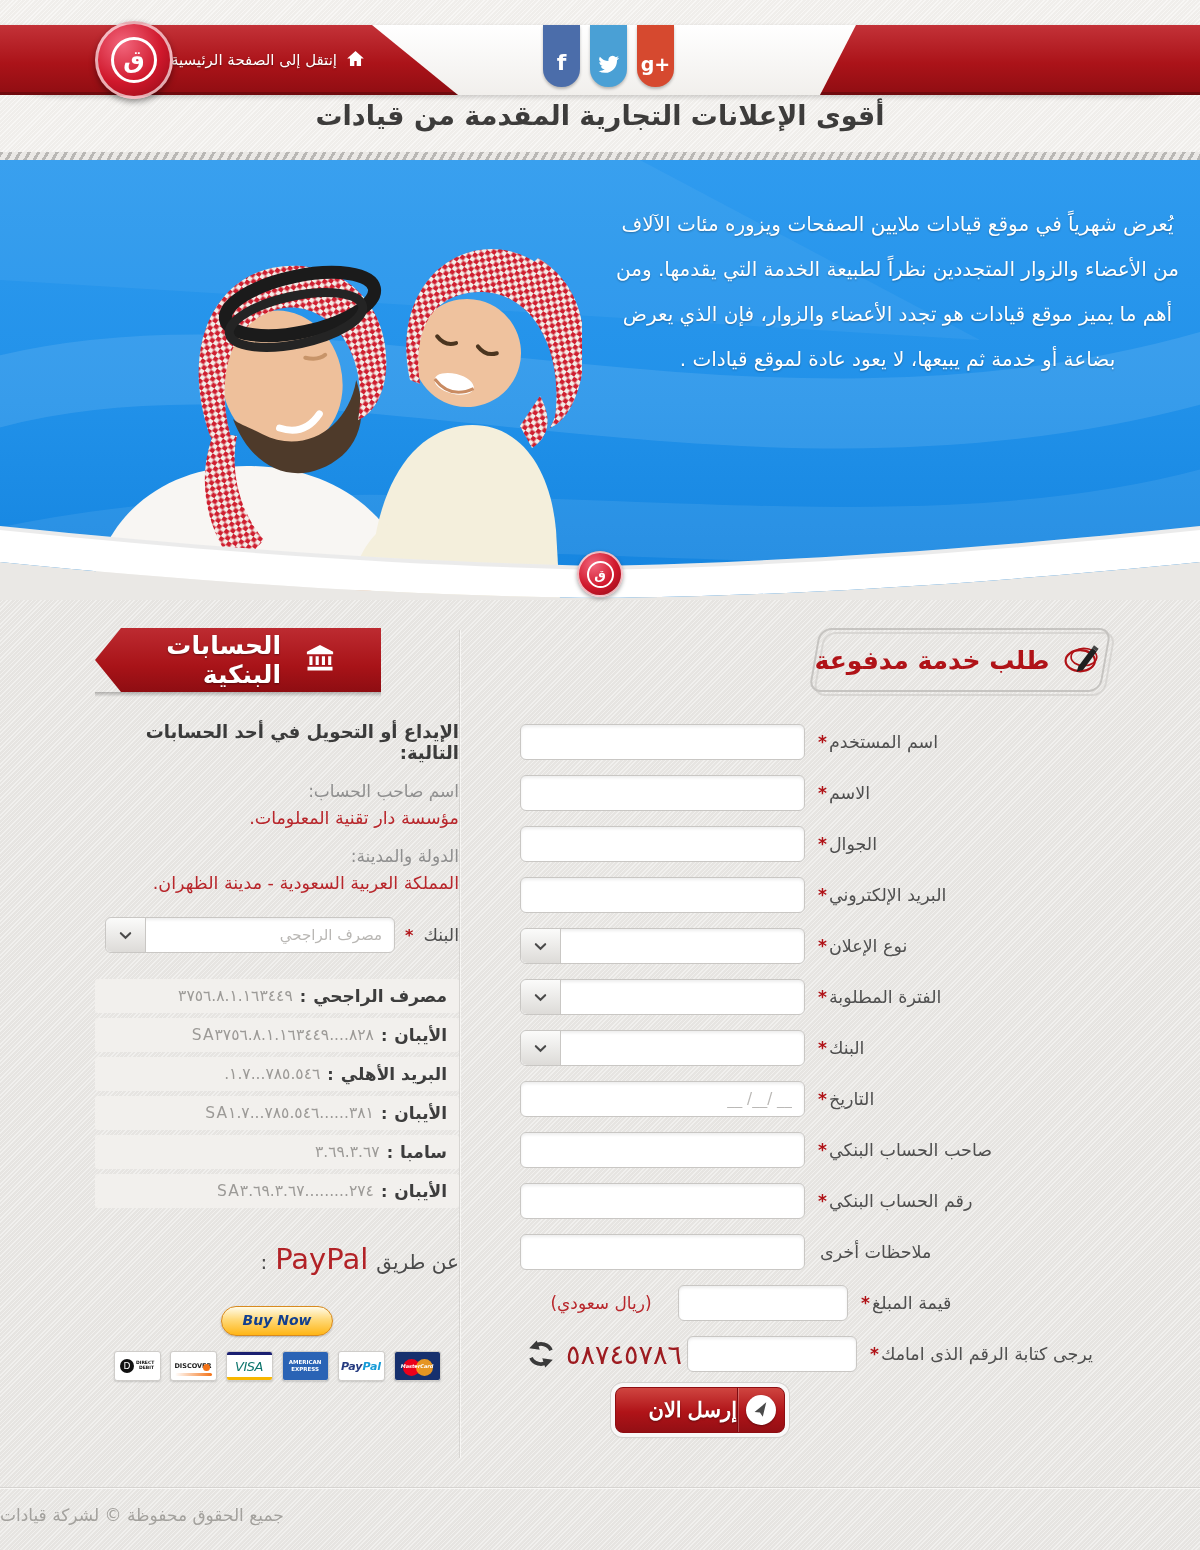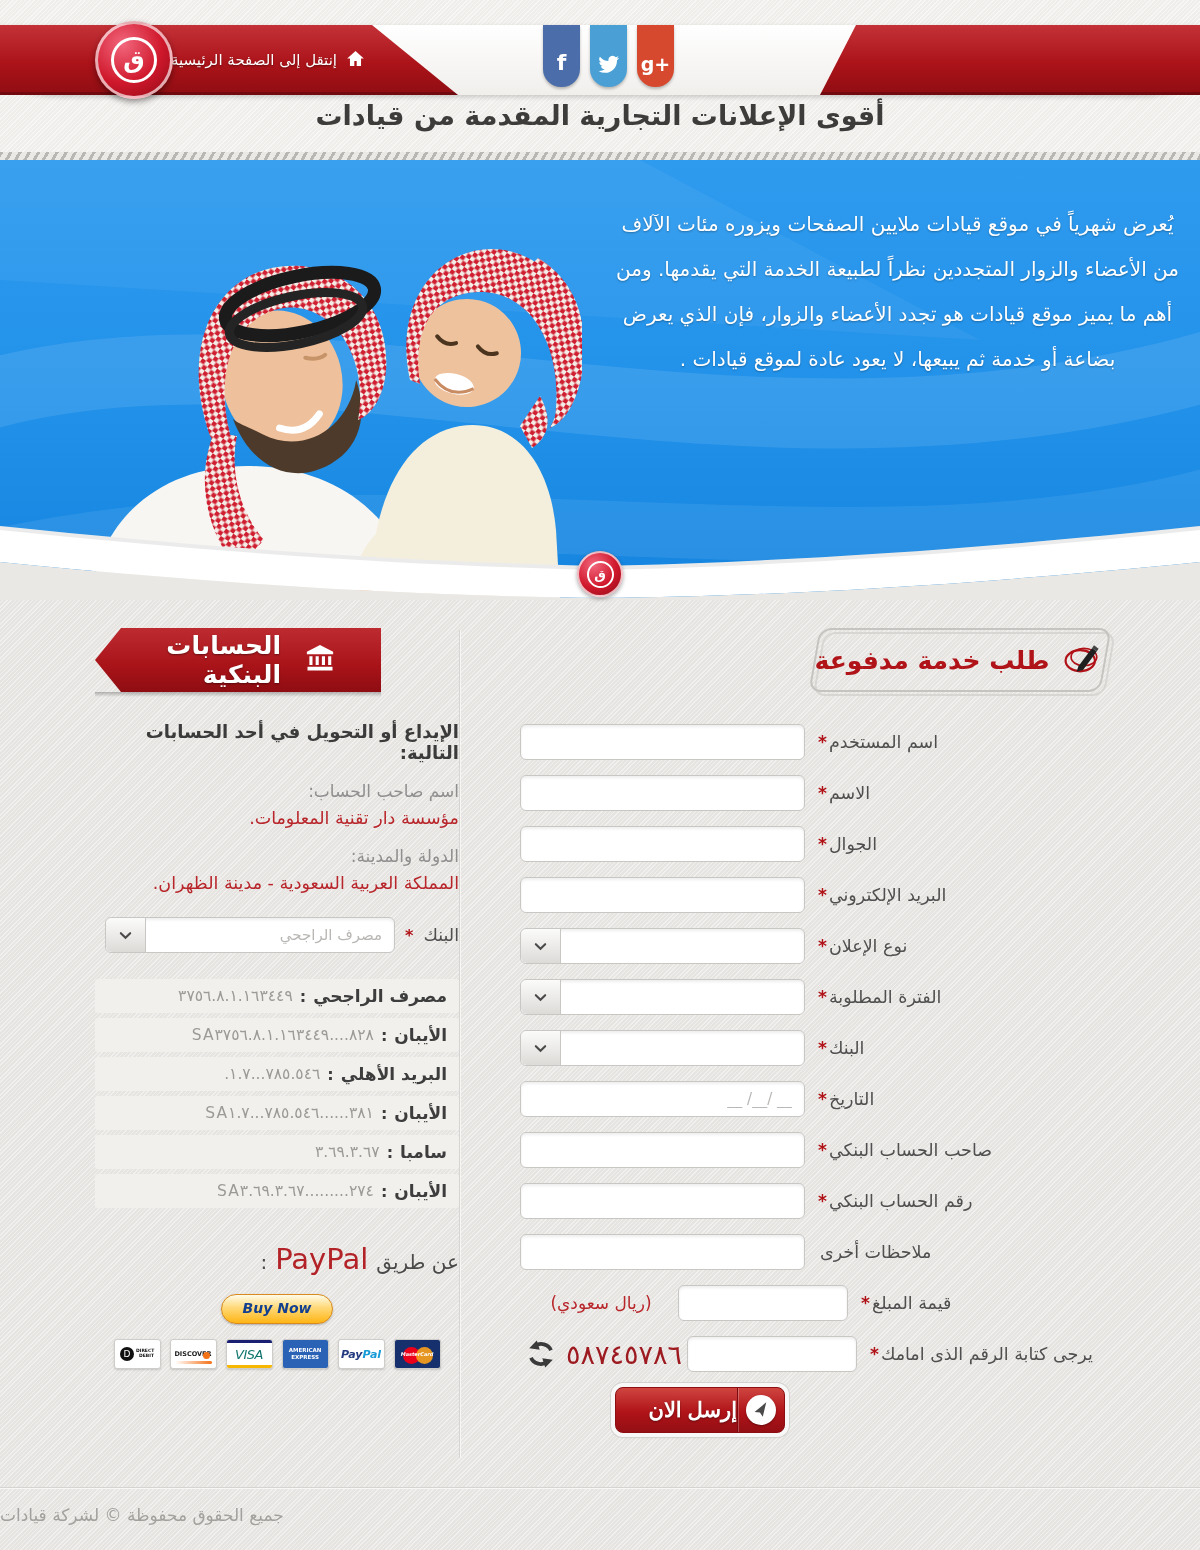--- a/index.html
+++ b/index.html
@@ -92,21 +92,21 @@
   .accounts { margin-top:26px; }
   .acc-row { display:flex; align-items:center; direction:rtl; gap:7px; background:#f2f0ed; border-radius:3px;
     padding:7px 12px; margin-bottom:5px; }
   .acc-row .alabel { font-size:17px; font-weight:bold; color:#3d3d3d; }
   .acc-row .colon { color:#3d3d3d; font-weight:bold; }
   .acc-row .aval { font-size:15.5px; color:#9c9a97; direction:ltr; letter-spacing:1px; }
   .paypal-line { margin-top:34px; display:flex; align-items:baseline; gap:8px; direction:rtl; }
   .paypal-line .pre { font-size:20px; color:#4a4a4a; }
   .paypal-line .pp { font-size:29px; color:#b22227; }
   .paypal-line .cl { font-size:20px; color:#4a4a4a; }
-  .buynow-wrap { margin-top:18px; text-align:center; }
+  .buynow-wrap { margin-top:30px; text-align:center; }
   .buynow { display:inline-block; width:112px; height:30px; line-height:26px; border-radius:15px;
     border:1px solid #d88a1e; background:linear-gradient(#fffbe9 0%, #ffd978 45%, #ffb515 100%);
     color:#123f8f; font-weight:bold; font-style:italic; font-size:14px; text-align:center;
     box-shadow:0 1px 2px rgba(0,0,0,.25); cursor:pointer; }
   .cards { margin-top:15px; display:flex; justify-content:center; gap:9px; direction:ltr; }
   .card { width:47px; height:30px; border:1px solid #cfcdca; border-radius:3px; background:#fff;
     box-shadow:0 1px 2px rgba(0,0,0,.15); position:relative; overflow:hidden;
     display:flex; align-items:center; justify-content:center; }
   .card.dd .ddc { width:14px; height:14px; background:#111; border-radius:50%; color:#fff; font-size:9px;
     display:flex; align-items:center; justify-content:center; margin-right:2px; }

